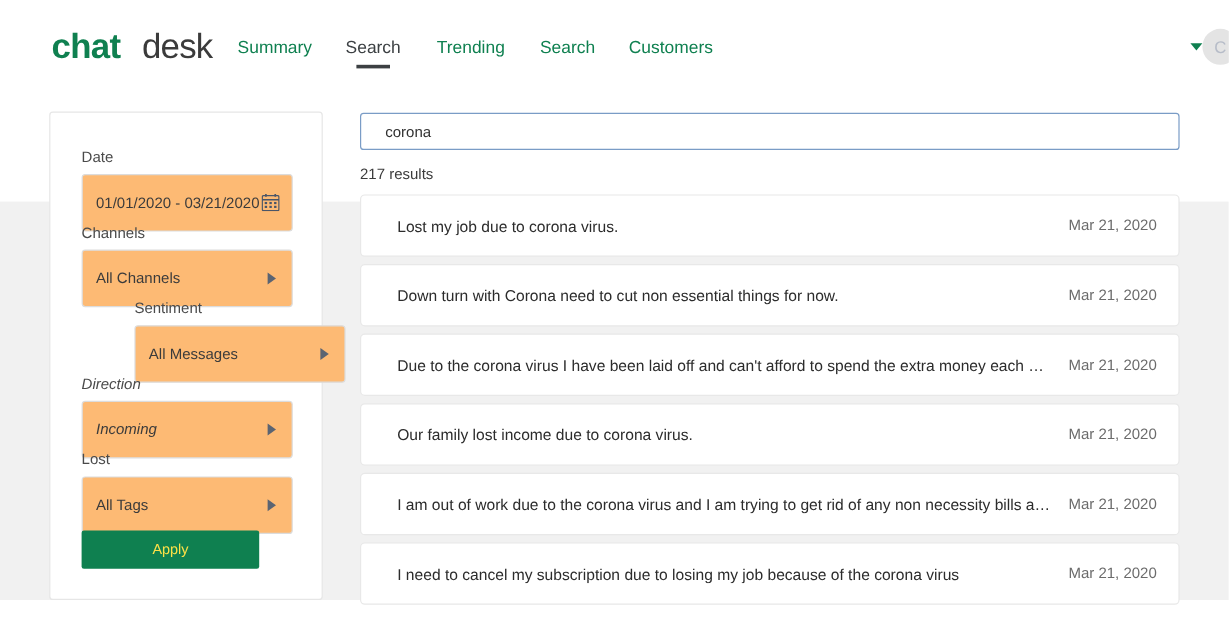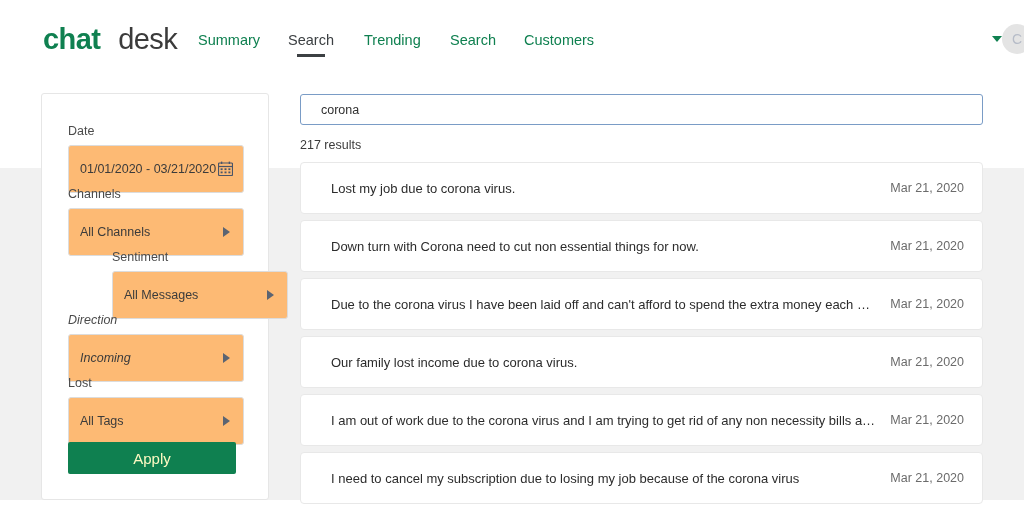--- a/index.html
+++ b/index.html
@@ -114,25 +114,25 @@
     border-left: 7px solid #5b6472;
   }
   .cal-icon {
     position: absolute; right: 10px; top: 50%;
     margin-top: -8px;
     width: 15px; height: 15px;
   }
   .apply-btn {
     position: absolute;
     left: 26px; top: 348px;
-    width: 168px; height: 32px;
+    width: 148px; height: 32px;
     background: #0f8050;
-    color: #fef9c3;
+    color: #fde047;
     border: none; border-radius: 2px;
-    font-size: 15px;
+    font-size: 12px;
     font-family: "Liberation Sans", sans-serif;
     cursor: pointer;
   }
 
   
   .main { position: absolute; left: 300px; top: 94px; width: 683px; z-index: 3; }
   .search-box {
     width: 683px; height: 31px;
     border: 1px solid #7a9cc6;
     border-radius: 3px;

